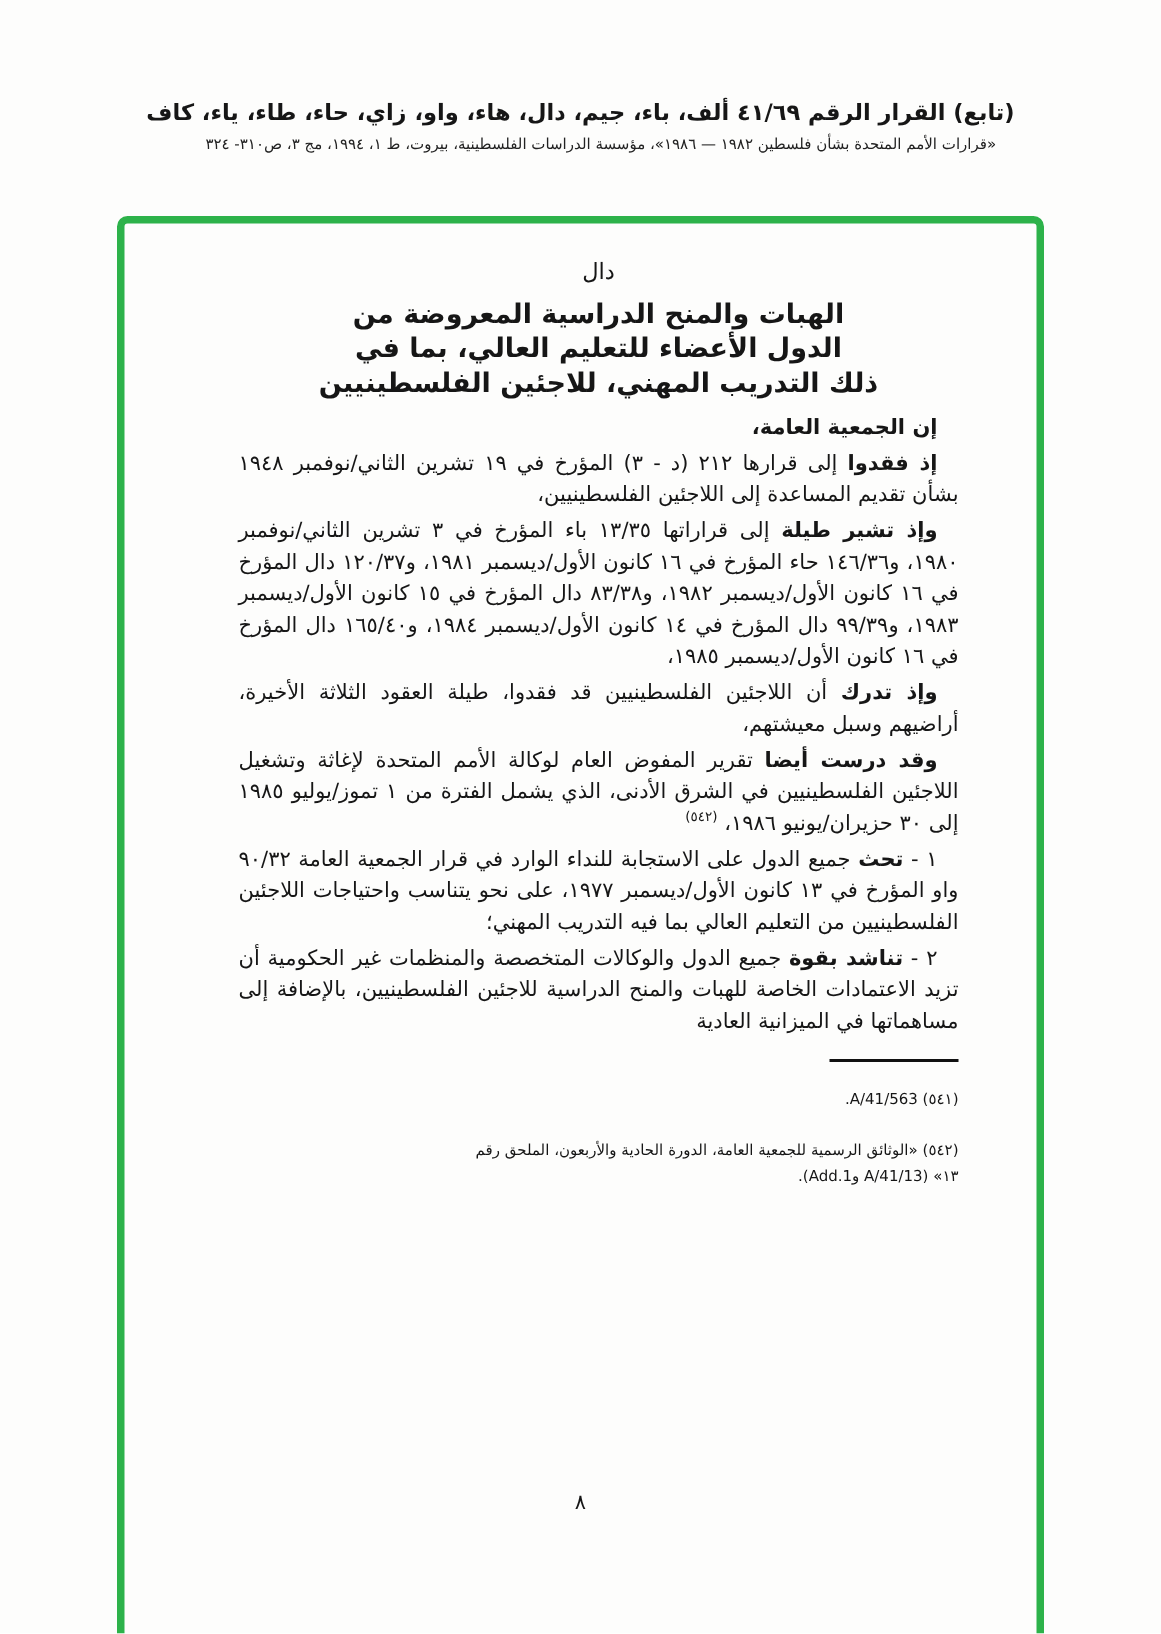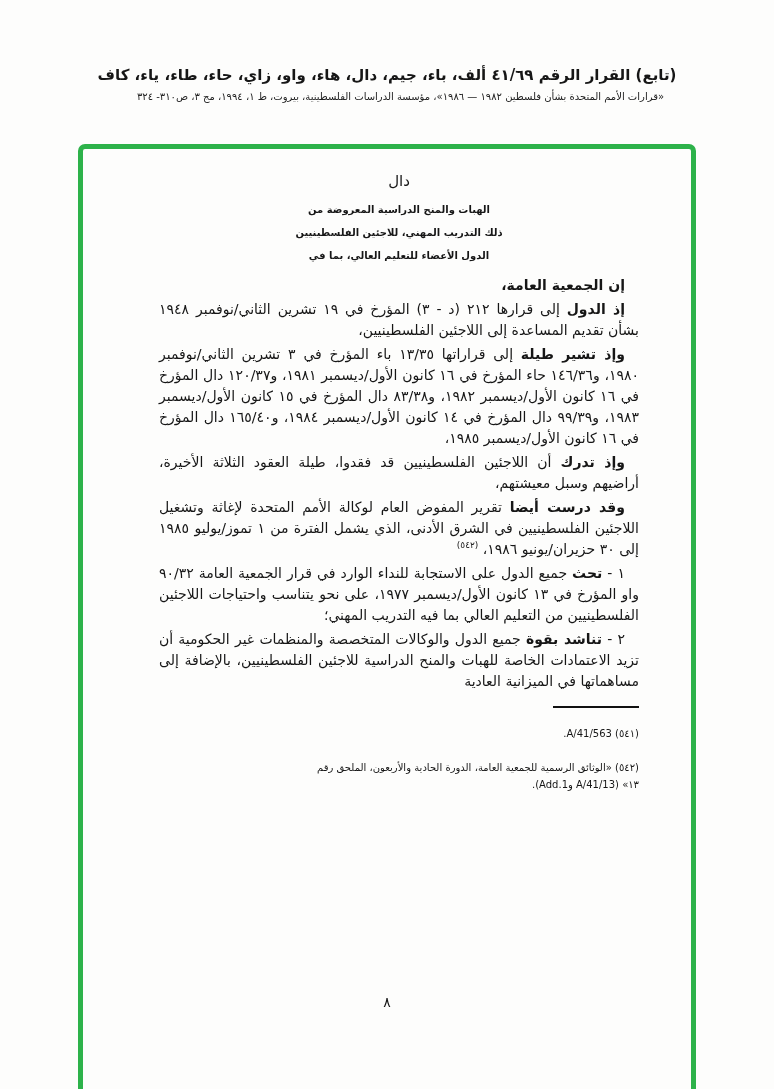--- a/index.html
+++ b/index.html
@@ -50,21 +50,21 @@
   }
   .section-letter {
     text-align: center;
     font-size: 15px;
     line-height: 21px;
     margin-bottom: 6px;
   }
   .doc-title {
     text-align: center;
     font-weight: bold;
-    font-size: 10px;
+    font-size: 18px;
     line-height: 23px;
     margin-bottom: 4px;
   }
   .opening {
     font-weight: bold;
     font-size: 14px;
     line-height: 21px;
     margin: 8px 0 3px 0;
     text-indent: 14px;
   }
@@ -120,29 +120,29 @@
     <div class="header-title">(تابع) القرار الرقم ٤١/٦٩ ألف، باء، جيم، دال، هاء، واو، زاي، حاء، طاء، ياء، كاف</div>
     <div class="header-source">«قرارات الأمم المتحدة بشأن فلسطين ١٩٨٢ — ١٩٨٦»، مؤسسة الدراسات الفلسطينية، بيروت، ط ١، ١٩٩٤، مج ٣، ص٣١٠- ٣٢٤</div>
   </div>
 
   <div class="frame">
 
     <div class="section-letter">دال</div>
 
     <div class="doc-title">
       <div>الهبات والمنح الدراسية المعروضة من</div>
+      <div>الدول الأعضاء للتعليم العالي، بما في</div>
       <div>ذلك التدريب المهني، للاجئين الفلسطينيين</div>
-      <div>الدول الأعضاء للتعليم العالي، بما في</div>
     </div>
 
     <p class="opening">إن الجمعية العامة،</p>
 
     <p class="para">
       <span class="num"></span>
-      <span class="lead">إذ الدول</span>
+      <span class="lead">إذ فقدوا</span>
       <span class="text">إلى قرارها ٢١٢ (د - ٣) المؤرخ في ١٩ تشرين الثاني/نوفمبر ١٩٤٨ بشأن تقديم المساعدة إلى اللاجئين الفلسطينيين،</span>
       <sup class="marker"></sup>
     </p>
 
     <p class="para">
       <span class="num"></span>
       <span class="lead">وإذ تشير طيلة</span>
       <span class="text">إلى قراراتها ١٣/٣٥ باء المؤرخ في ٣ تشرين الثاني/نوفمبر ١٩٨٠، و١٤٦/٣٦ حاء المؤرخ في ١٦ كانون الأول/ديسمبر ١٩٨١، و١٢٠/٣٧ دال المؤرخ في ١٦ كانون الأول/ديسمبر ١٩٨٢، و٨٣/٣٨ دال المؤرخ في ١٥ كانون الأول/ديسمبر ١٩٨٣، و٩٩/٣٩ دال المؤرخ في ١٤ كانون الأول/ديسمبر ١٩٨٤، و١٦٥/٤٠ دال المؤرخ في ١٦ كانون الأول/ديسمبر ١٩٨٥،</span>
       <sup class="marker"></sup>
     </p>

